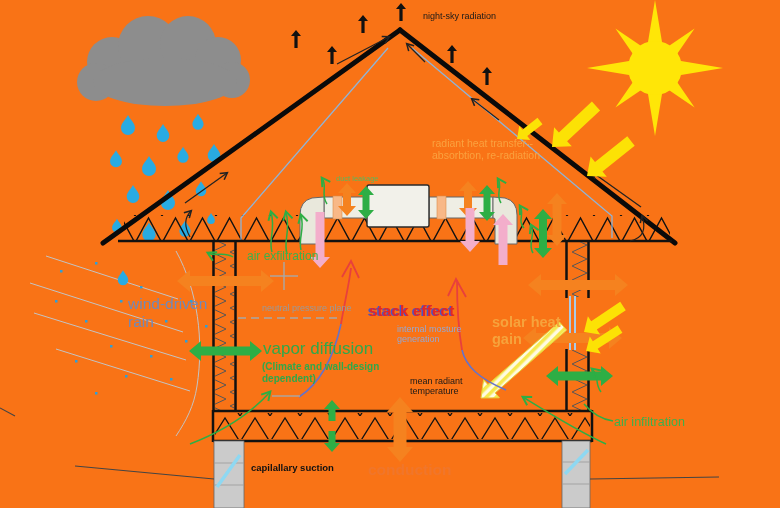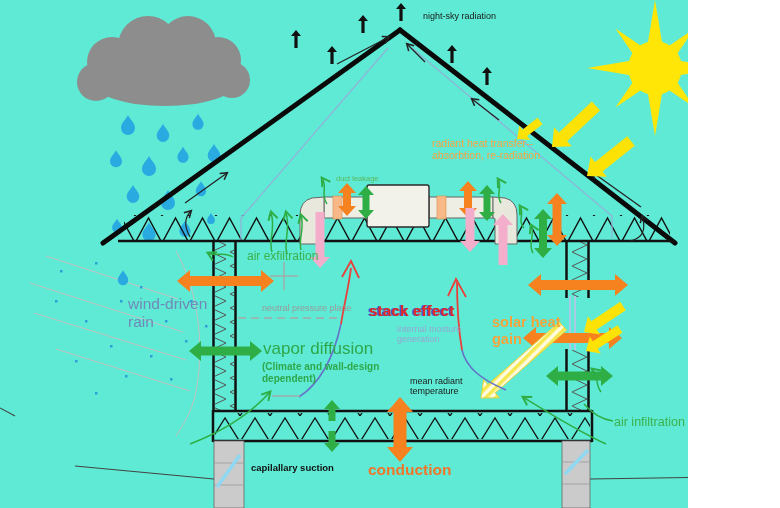--- a/index.html
+++ b/index.html
@@ -1,16 +1,16 @@
 <!DOCTYPE html>
 <html><head>
 <meta charset="utf-8">
 <style>
   html,body{margin:0;padding:0;background:#fff;}
-  .stage{position:relative;width:688px;height:508px;background:#5eead4;overflow:hidden;
+  .stage{position:relative;width:780px;height:508px;background:#f97316;overflow:hidden;
          font-family:"Liberation Sans",sans-serif;}
   svg text{font-family:"Liberation Sans",sans-serif;}
   .t-black-s{font-size:9px;fill:#1a1a1a;}
   .t-black-bold-s{font-size:9.5px;font-weight:bold;fill:#111;}
   .t-orange{font-size:10.5px;fill:#FAA23F;}
   .t-orange-bold{font-size:14.5px;font-weight:bold;fill:#F6A33C;}
   .t-conduction{font-size:15.5px;font-weight:bold;fill:#F0762B;}
   .t-green-xs{font-size:7.5px;fill:#5CB85C;}
   .t-green{font-size:12px;fill:#3DB14C;}
   .t-green-m{font-size:12.5px;fill:#3DB14C;}

